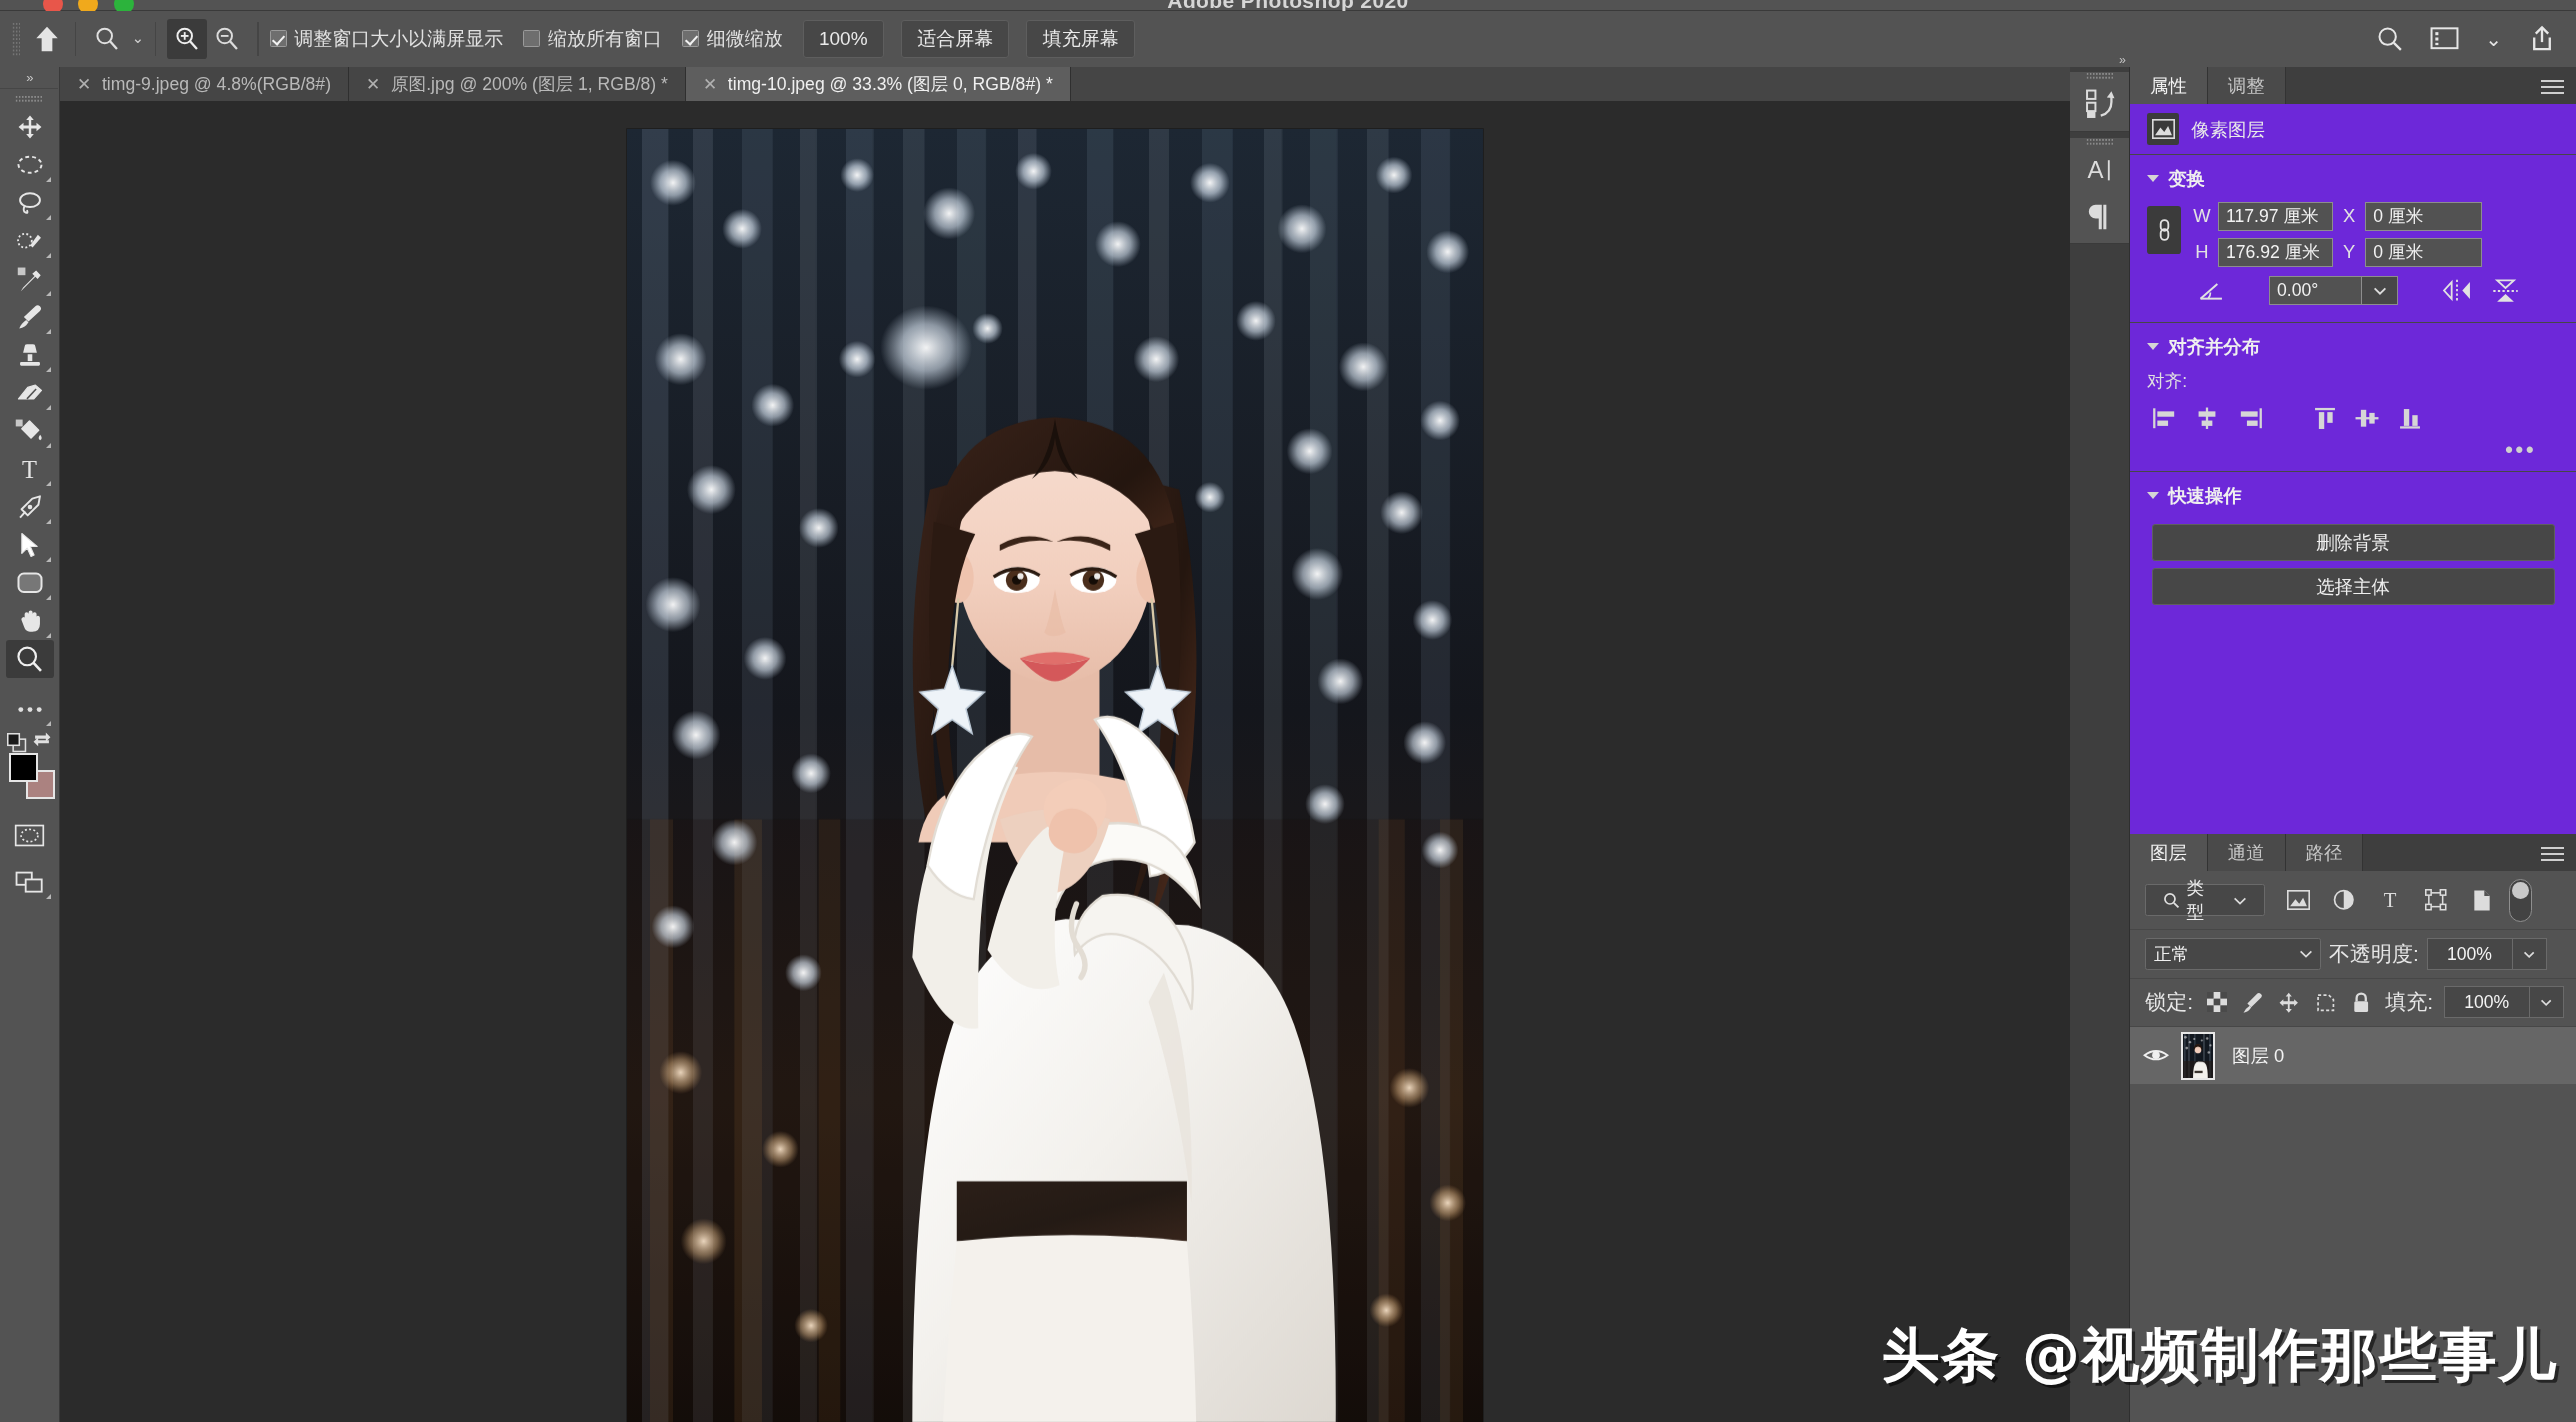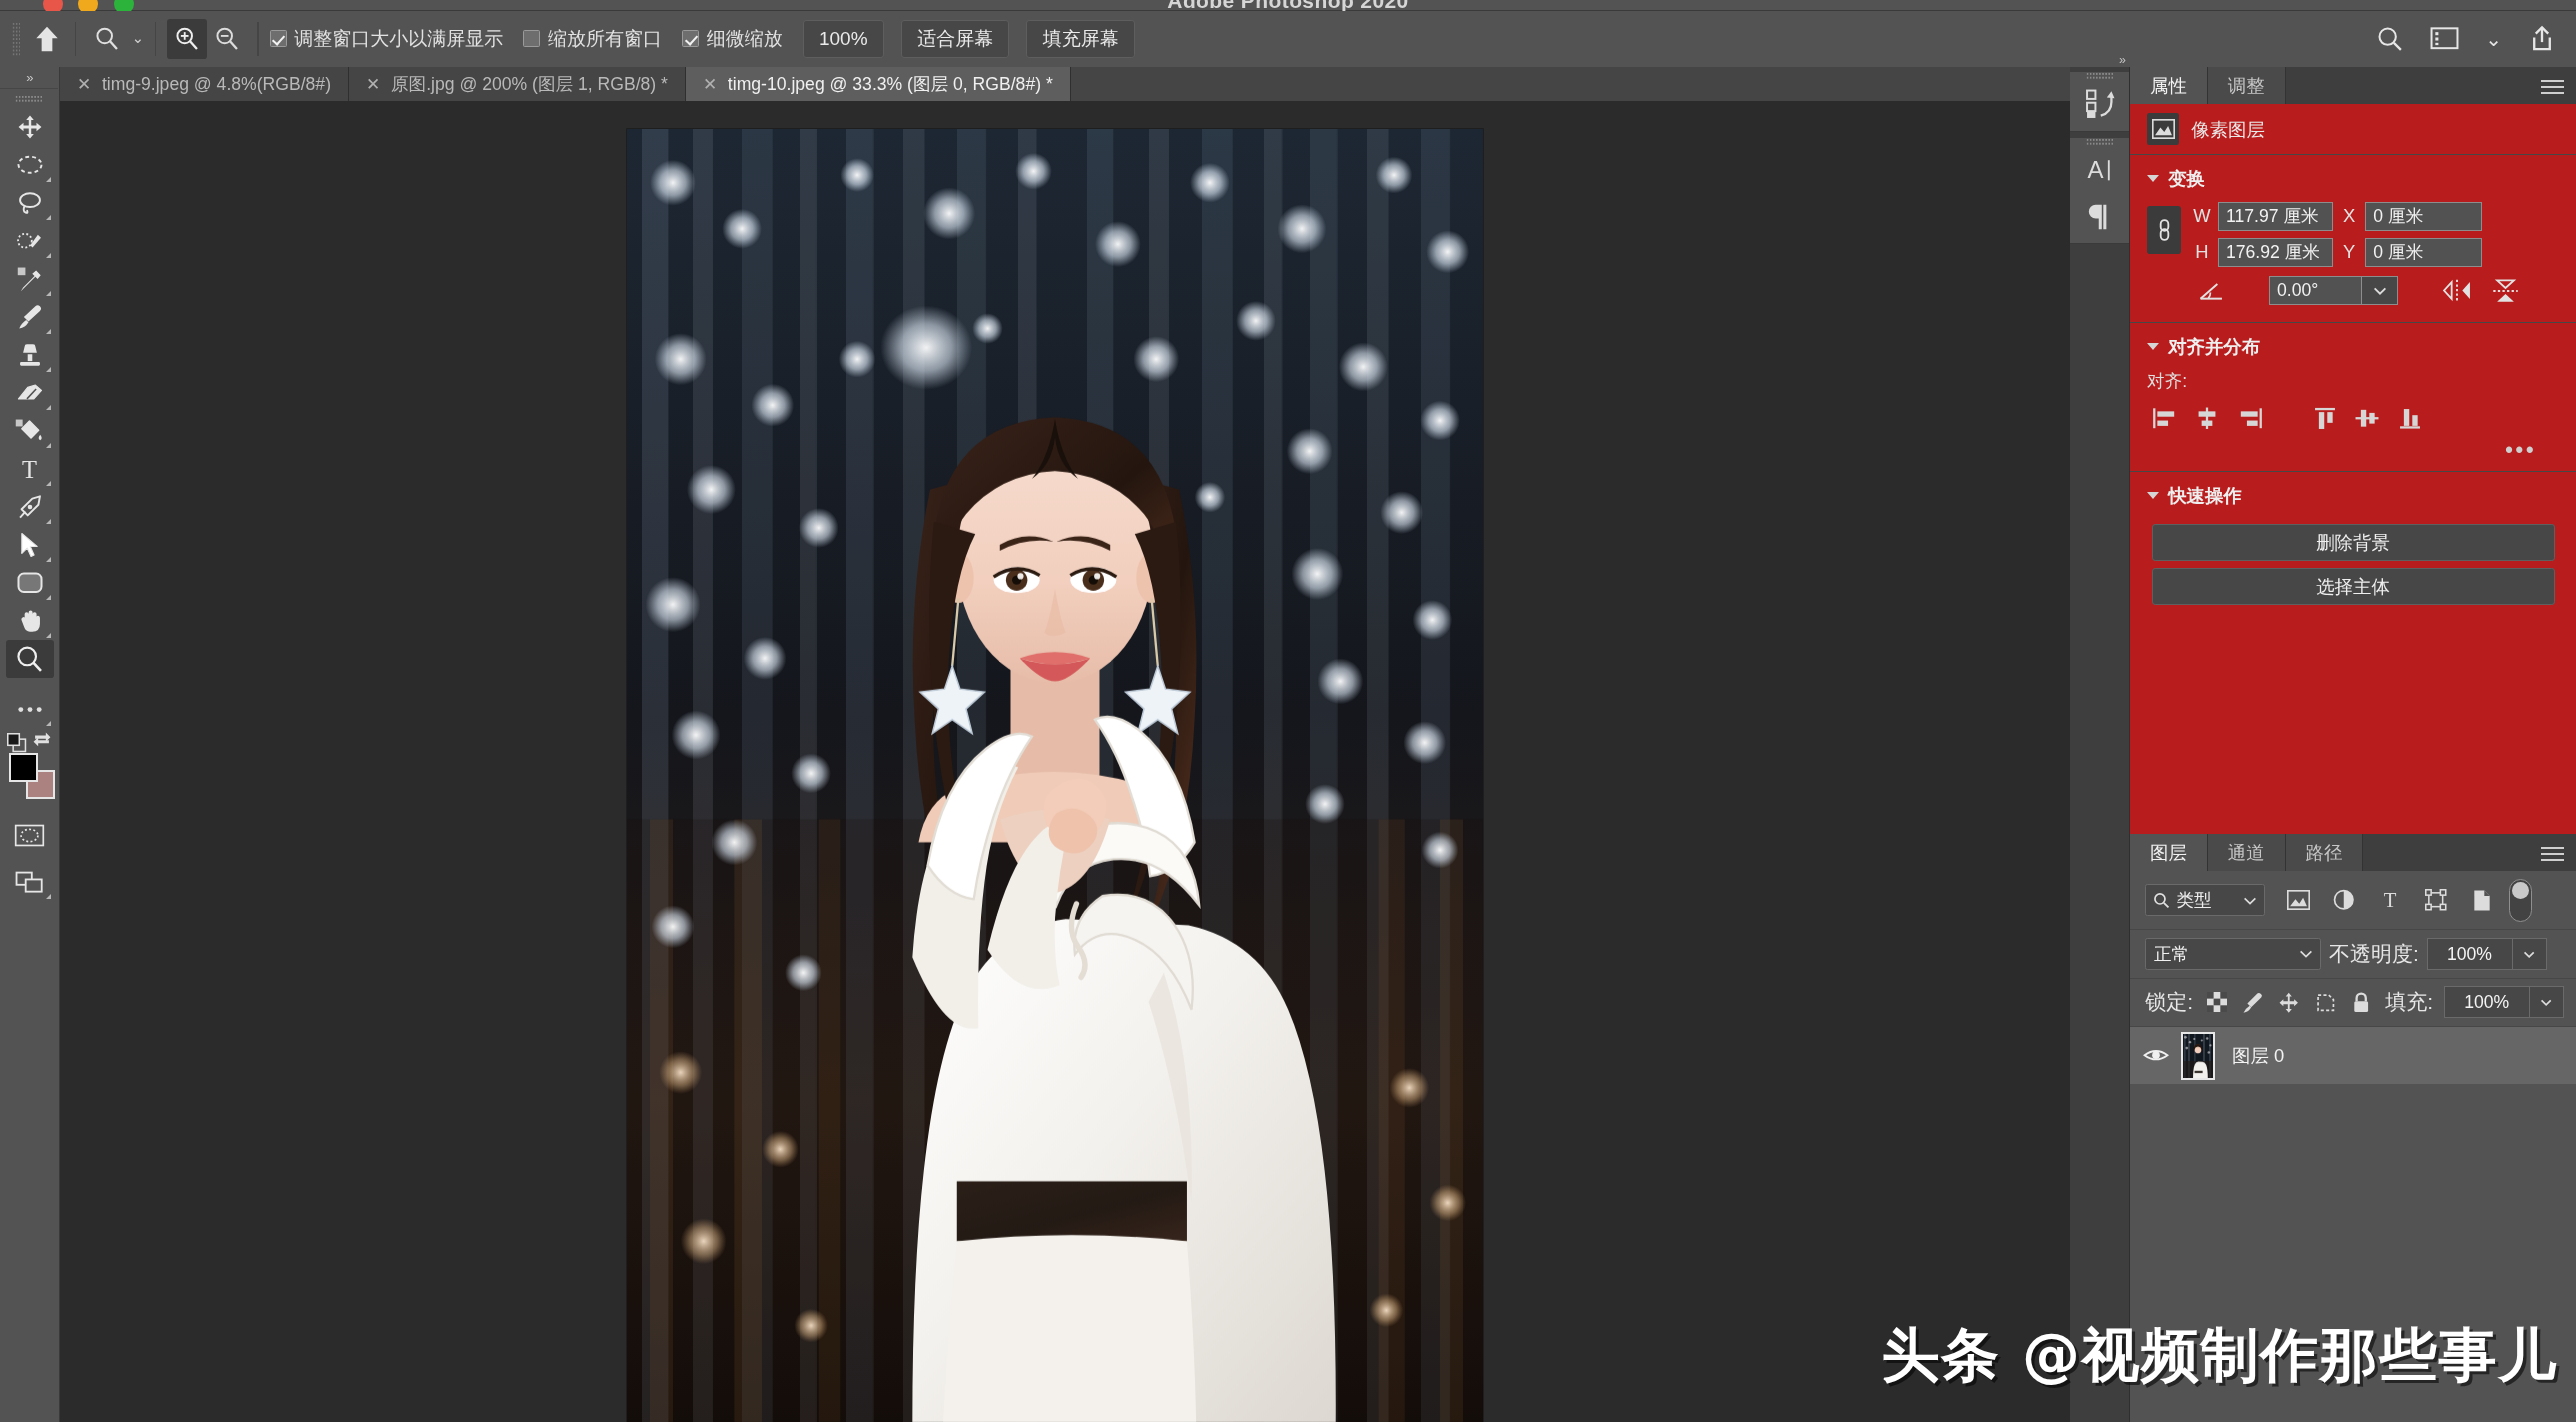--- a/index.html
+++ b/index.html
@@ -135,21 +135,21 @@
     background-image: radial-gradient(#8a8a8a 0.8px, transparent 0.8px);
     background-size:3.1px 3.8px;
   }
   .rail-btn {
     width:49px; height:46px; margin:0 auto;
     display:flex; align-items:center; justify-content:center; cursor:pointer;
   }
 
   .rightpanel {
     position:absolute; left:2130px; top:67px; width:446px; height:1355px;
-    background:#b91c1c;
+    background:#6d28d9;
   }
   .ptabs {
     height:37px; background:#3e3e3e; display:flex; align-items:stretch; position:relative;
   }
   .ptab {
     padding:0 20px; display:flex; align-items:center; font-size:18.4px;
     color:#c7c7c7; background:#4a4a4a; border-right:0.8px solid #333; cursor:pointer;
   }
   .ptab.active { background:#535353; color:#f2f2f2; }
   .pmenu { position:absolute; right:12.3px; top:9.2px; cursor:pointer; }
@@ -199,21 +199,21 @@
     border-radius:3.1px; display:flex; align-items:center; justify-content:center;
     font-size:18.4px; color:#efefef; cursor:pointer;
   }
 
   
   .layerspanel { position:absolute; left:0; top:767px; width:446px; height:656px; background:#535353; }
   .ltabs { height:37px; background:#3e3e3e; display:flex; position:relative; }
   .lfilter { display:flex; align-items:center; gap:0; padding:7.7px 12.3px 7.7px 15.3px; border-bottom:0.8px solid #474747;}
   .fsel {
     height:32px; width:120px; background:#474747; border:0.8px solid #6a6a6a; border-radius:2.3px;
-    display:flex; align-items:center; gap:6.1px; padding:0 7px; font-size:17.6px; color:#ececec; cursor:pointer;
+    display:flex; align-items:center; gap:6.1px; padding:0 17px; font-size:17.6px; color:#ececec; cursor:pointer;
   }
   .fsel .grow { flex:1; }
   .ficos { display:flex; align-items:center; gap:17px; margin-left:18.4px; }
   .fico { width:29px; height:29px; display:flex; align-items:center; justify-content:center; cursor:pointer; }
   .ftoggle { width:23px; height:43px; border-radius:11.5px; background:#434343; border:0.8px solid #8f8f8f;
              position:relative; margin-left:12.3px; cursor:pointer; }
   .ftoggle::after { content:""; position:absolute; left:2.3px; top:2.3px; width:17px;height:17px;border-radius:50%;background:#c9c9c9;}
 
   .blendrow { display:flex; align-items:center; gap:7.7px; padding:7.7px 12.3px 7.7px 15.3px; border-bottom:0.8px solid #474747;}
   .bsel { height:32px; width:176px; background:#474747; border:0.8px solid #6a6a6a; border-radius:2.3px;

